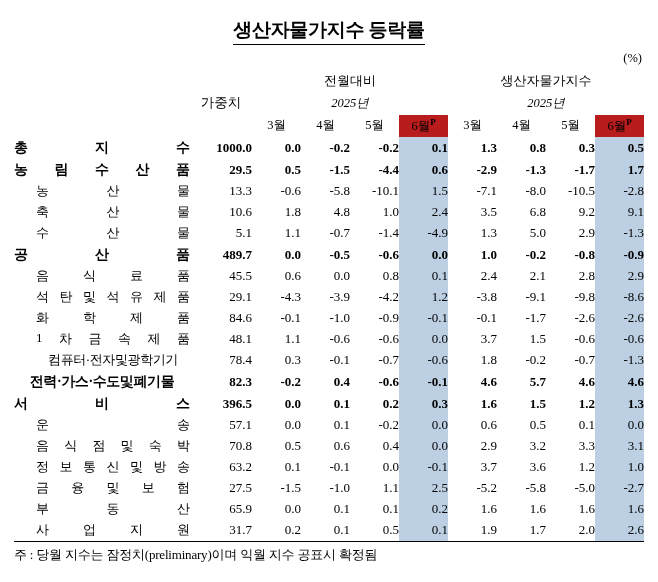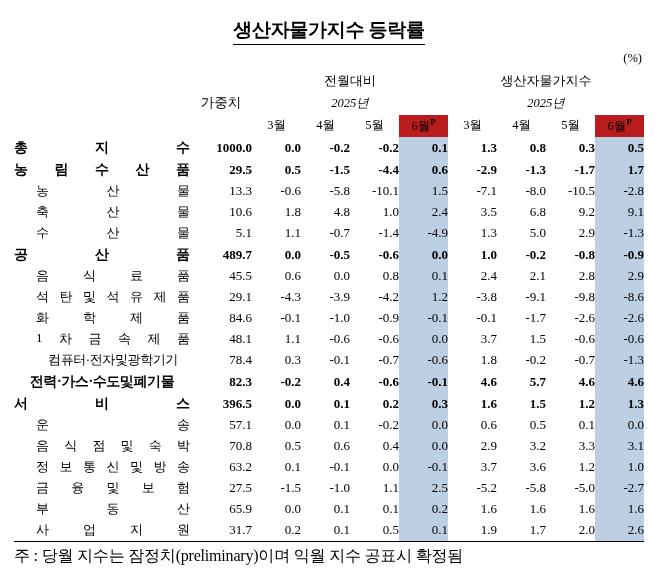--- a/index.html
+++ b/index.html
@@ -153,21 +153,21 @@
     font-weight: bold;
   }
 
   
   .foot-rule {
     border-top: 1.6px solid #000;
     width: 630px;
     margin-top: 0;
   }
   .footnote {
-    font-size: 16px;
+    font-size: 13px;
     padding-top: 4px;
     letter-spacing: -0.2px;
   }
 </style>
 </head>
 <body>
 
 <div class="page">
 
   <div class="title-wrap">

